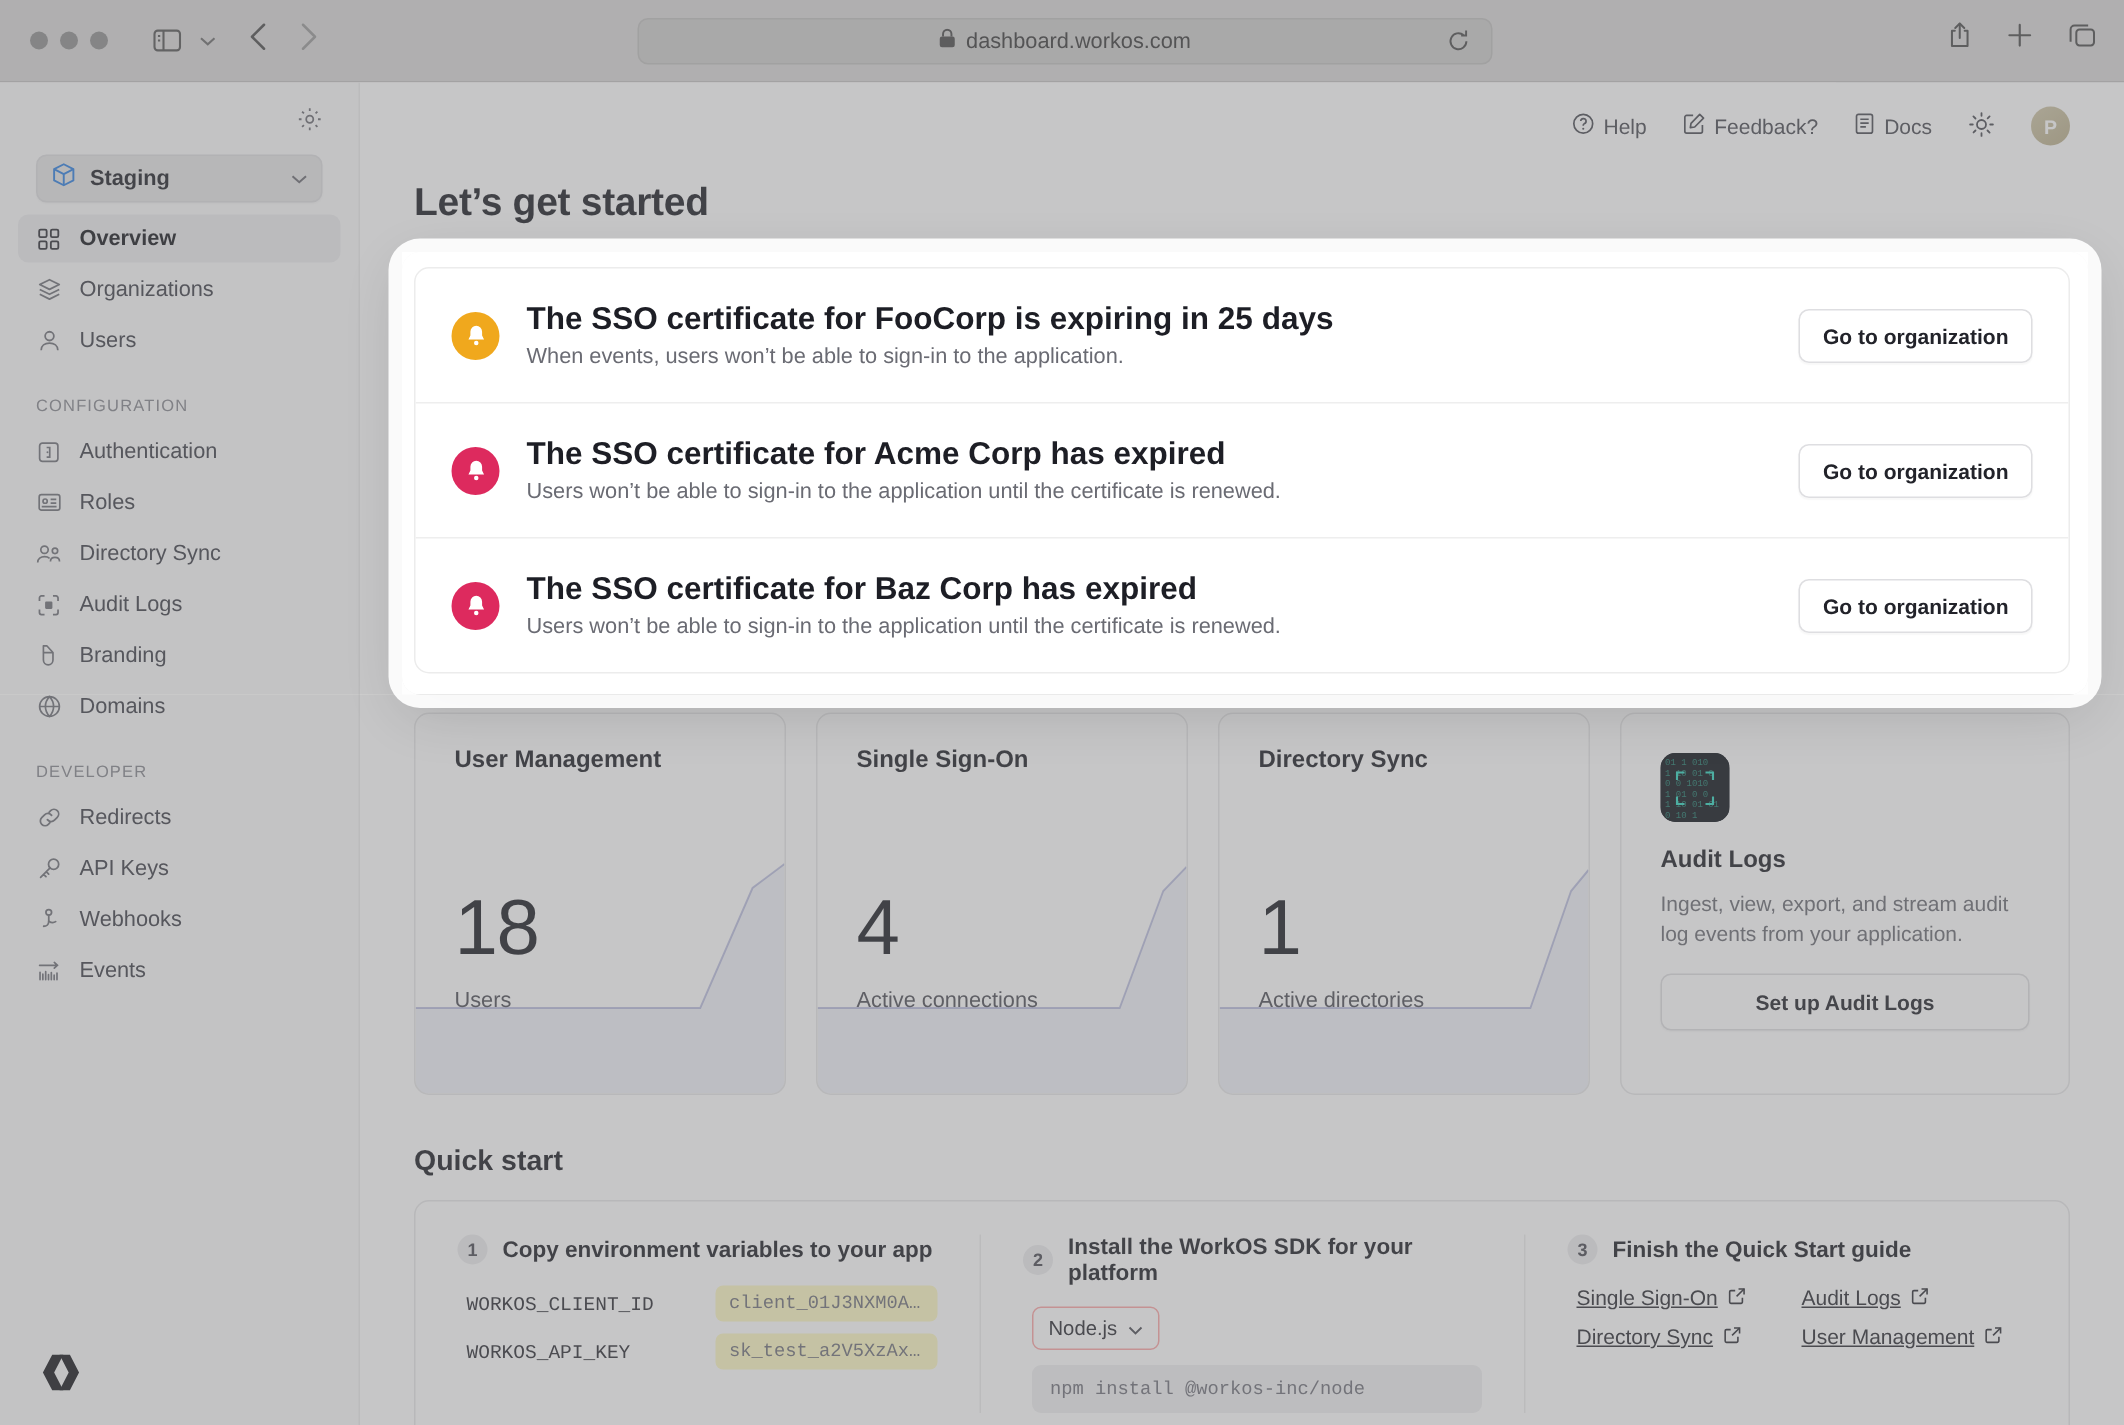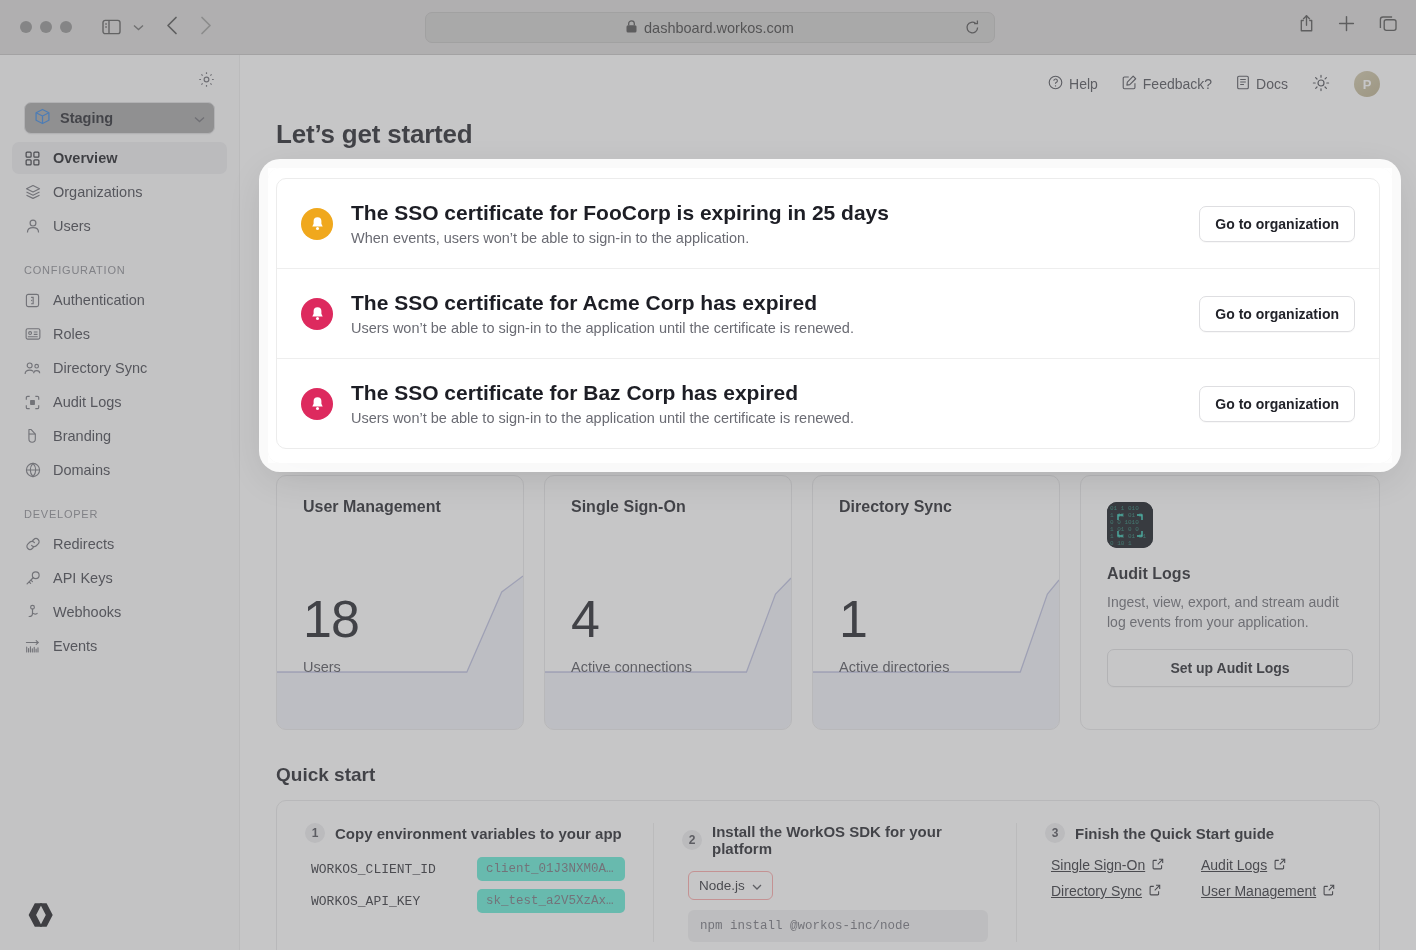--- a/index.html
+++ b/index.html
@@ -39,21 +39,21 @@
 
   
   .sidebar {
     position: absolute; left:0; top:0; width: 240px; height: 895px;
     background: #fafafa; border-right: 1px solid #ececec;
   }
   .gear-row { display:flex; justify-content:flex-end; padding: 16px 24px 0 0; }
   .gear { color:#6b6b72; cursor:pointer; }
   .envsel {
     margin: 10px 24px 0 24px; height: 32px;
-    border: 1px solid #dcdcdf; border-radius: 7px; background:#a3a3a3;
+    border: 1px solid #dcdcdf; border-radius: 7px; background:#e5e5e5;
     display:flex; align-items:center; padding: 0 9px; gap: 9px;
     box-shadow: 0 1px 1px rgba(0,0,0,.03);
   }
   .envsel .name { font-size: 14.5px; font-weight: 600; color:#1e1f26; flex:1; }
   .nav { margin-top: 8px; padding: 0 12px; }
   .navitem {
     display:flex; align-items:center; gap: 12px; height: 32px;
     padding: 0 12px; border-radius: 7px; margin-bottom: 2px;
     font-size: 14.5px; color:#3f4049; cursor:pointer;
   }
@@ -132,21 +132,21 @@
   .qs-num {
     width: 20px; height: 20px; border-radius: 50%; background:#ececee;
     font-size: 12px; font-weight:600; color:#4a4b53;
     display:flex; align-items:center; justify-content:center; flex:none;
   }
   .qs-h { font-size: 15px; font-weight:600; color:#1d1e25; }
   .env-row { display:flex; align-items:center; gap:14px; margin-bottom: 8px; padding-left: 6px; }
   .env-key { font-family:"Liberation Mono", monospace; font-size:13px; color:#2b2c33; width: 152px; }
   .env-val {
     font-family:"Liberation Mono", monospace; font-size:12.5px; color:#70717a;
-    background:#5eead4; border-radius:5px; padding: 5px 9px; width: 148px;
+    background:#fef9c3; border-radius:5px; padding: 5px 9px; width: 148px;
     overflow:hidden; white-space:nowrap; text-overflow:ellipsis; cursor:pointer;
   }
   .sdk-sel {
     display:inline-flex; align-items:center; gap:7px; border:1px solid #fca5a5;
     border-radius:6px; background:#fff; padding: 6px 10px; font-size:13.5px; color:#2b2c33;
     margin-left: 6px; cursor:pointer;
   }
   .cmd {
     margin: 10px 0 0 6px; background:#f0f0f1; border-radius:6px; padding: 9px 12px;
     font-family:"Liberation Mono", monospace; font-size:12.5px; color:#70717a; cursor:pointer;

